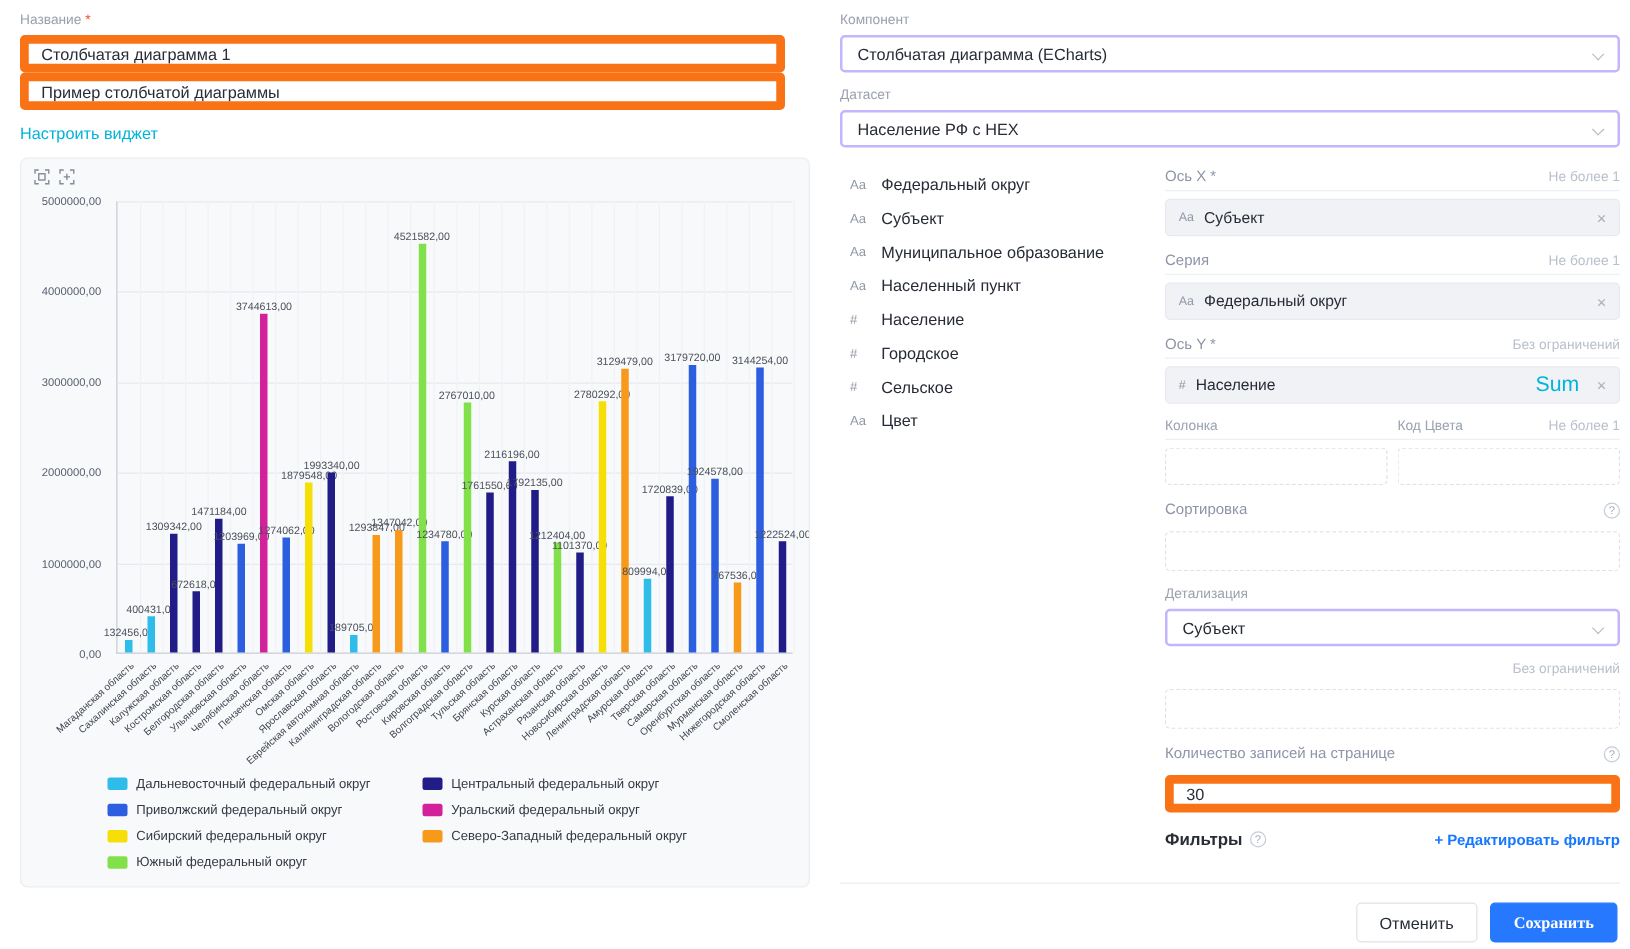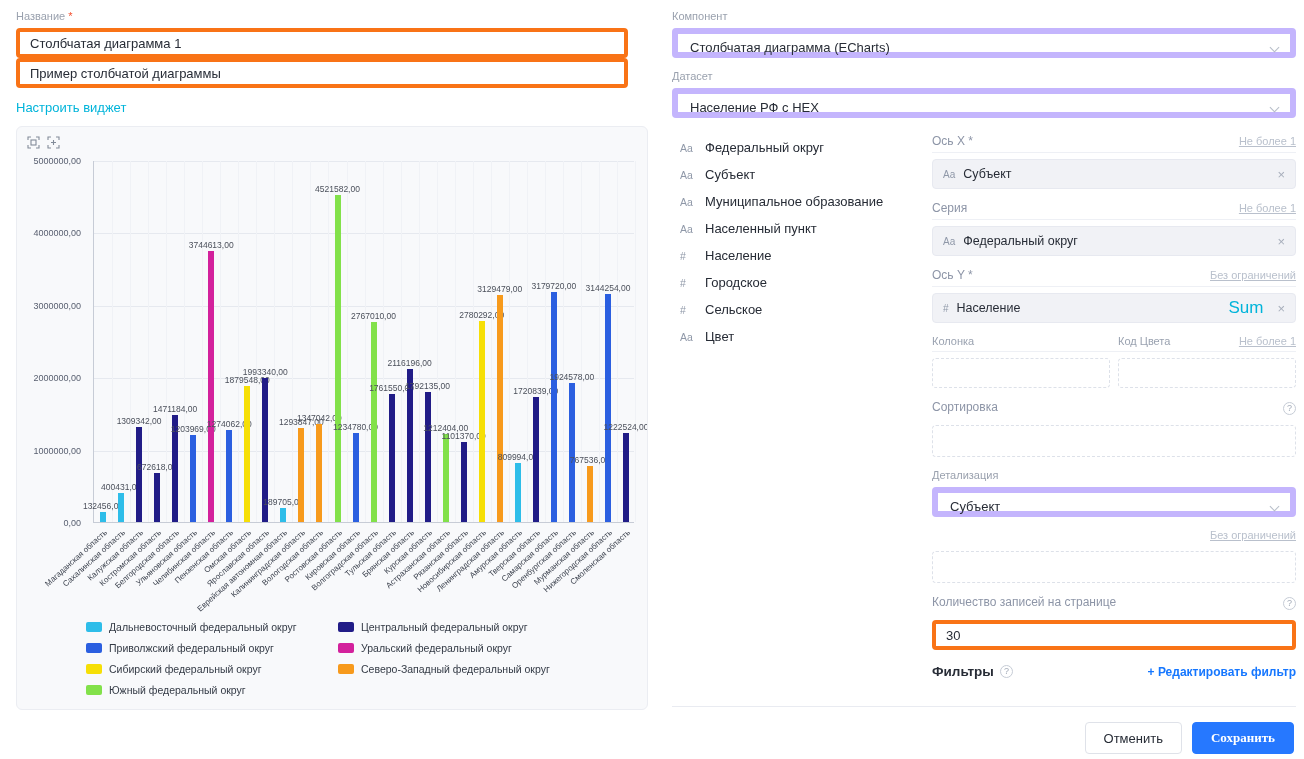--- a/index.html
+++ b/index.html
@@ -3,21 +3,21 @@
 <meta charset="utf-8">
 <style>
   * { box-sizing: border-box; margin: 0; padding: 0; }
   html,body { width:1304px; height:759px; background:#fff; overflow:hidden;
     font-family:"Liberation Sans", sans-serif; }
   .left-col { position:absolute; left:16px; top:10px; width:612px; }
   .right-col { position:absolute; left:672px; top:10px; width:624px; }
 
   .fld-label { font-size:11px; color:#9aa1ae; margin-bottom:5px; line-height:13px; }
   .req { color:#f4502e; }
-  .text-input { width:100%; height:30px; border:4px solid #f97316; border-radius:4px;
+  .text-input { width:100%; height:30px; border:7px solid #f97316; border-radius:4px;
     padding:0 10px; font-size:13px; color:#272c36; background:#fff; outline:none; }
   .mt12 { margin-top:12px; }
 
   .link-row { text-align:left; margin-top:10px; height:16px; }
   .cfg-link { color:#00b4da; font-size:13px; font-weight:500; text-decoration:none; cursor:pointer; }
 
   
   .chart-card { position:relative; margin-top:12px; width:632px; height:584px;
     background:#f8f9fb; border:1px solid #ebedf2; border-radius:6px; overflow:hidden; }
   .toolbox { position:absolute; top:8px; left:10px; display:flex; gap:7px; }
@@ -33,36 +33,36 @@
   .x-tick { position:absolute; width:130px; text-align:right; font-size:8px; color:#3e4450;
     transform:rotate(-42deg); transform-origin:100% 0; white-space:nowrap; }
   .legend { position:absolute; top:494px; left:50%; transform:translateX(-50%);
     display:grid; grid-template-columns:240px 240px; column-gap:12px; row-gap:9px; width:max-content; }
   .legend-item { display:flex; align-items:center; gap:7px; cursor:pointer; }
   .legend-swatch { width:16px; height:10px; border-radius:2px; flex:none; }
   .legend-label { font-size:10.5px; color:#333a45; white-space:nowrap; }
 
   
   .select { position:relative; width:100%; height:30px; line-height:28px; padding:0 26px 0 12px;
-    border:6px solid #c4b5fd; border-radius:4px; background:#fff; font-size:13px; color:#272c36;
+    border:2px solid #c4b5fd; border-radius:4px; background:#fff; font-size:13px; color:#272c36;
     cursor:pointer; white-space:nowrap; }
   .chev { position:absolute; right:12px; top:10px; width:7px; height:7px;
     border-right:1.4px solid #b6bdc9; border-bottom:1.4px solid #b6bdc9; transform:rotate(45deg); }
   .config-area { display:flex; margin-top:16px; }
   .fields-col { width:252px; padding-left:8px; padding-top:6px; }
   .field-item { display:flex; align-items:center; gap:9px; margin-bottom:12px; cursor:grab; }
   .field-type { font-size:10.5px; color:#8f98a8; width:16px; flex:none; }
   .field-label { font-size:13px; color:#262b35; }
   .boxes-col { flex:1; margin-left:8px; }
   .section + .section { margin-top:12px; }
   .sec-head { display:flex; align-items:baseline; justify-content:space-between;
     border-bottom:1px solid #eef0f5; padding-bottom:4px; }
   .sec-head.noline { border-bottom:none; }
   .sec-title { font-size:12px; color:#8d95a7; }
-  .sec-limit { font-size:11px; color:#b9c0cc;text-decoration:underline; }
+  .sec-limit { font-size:11px; color:#b9c0cc; }
   .chipbox { margin-top:6px; background:#f1f2f6; border:1px solid #e7e9f0; border-radius:4px;
     height:30px; display:flex; align-items:center; padding:0 10px; gap:8px; cursor:pointer; }
   .chip-type { font-size:10px; color:#8f98a8; }
   .chip-label { font-size:12.5px; color:#272c36; flex:1; }
   .chip-agg { font-size:17px; color:#00b4da; margin-right:6px; }
   .chip-x { color:#a7aebb; font-size:13px; cursor:pointer; line-height:1; }
   .sub-row { display:flex; align-items:baseline; font-size:11px; color:#9aa2b0;
     border-bottom:1px solid #eef0f5; padding-bottom:4px; margin-top:8px; }
   .sub-col1 { width:186px; }
   .sub-col2 { flex:1; }

